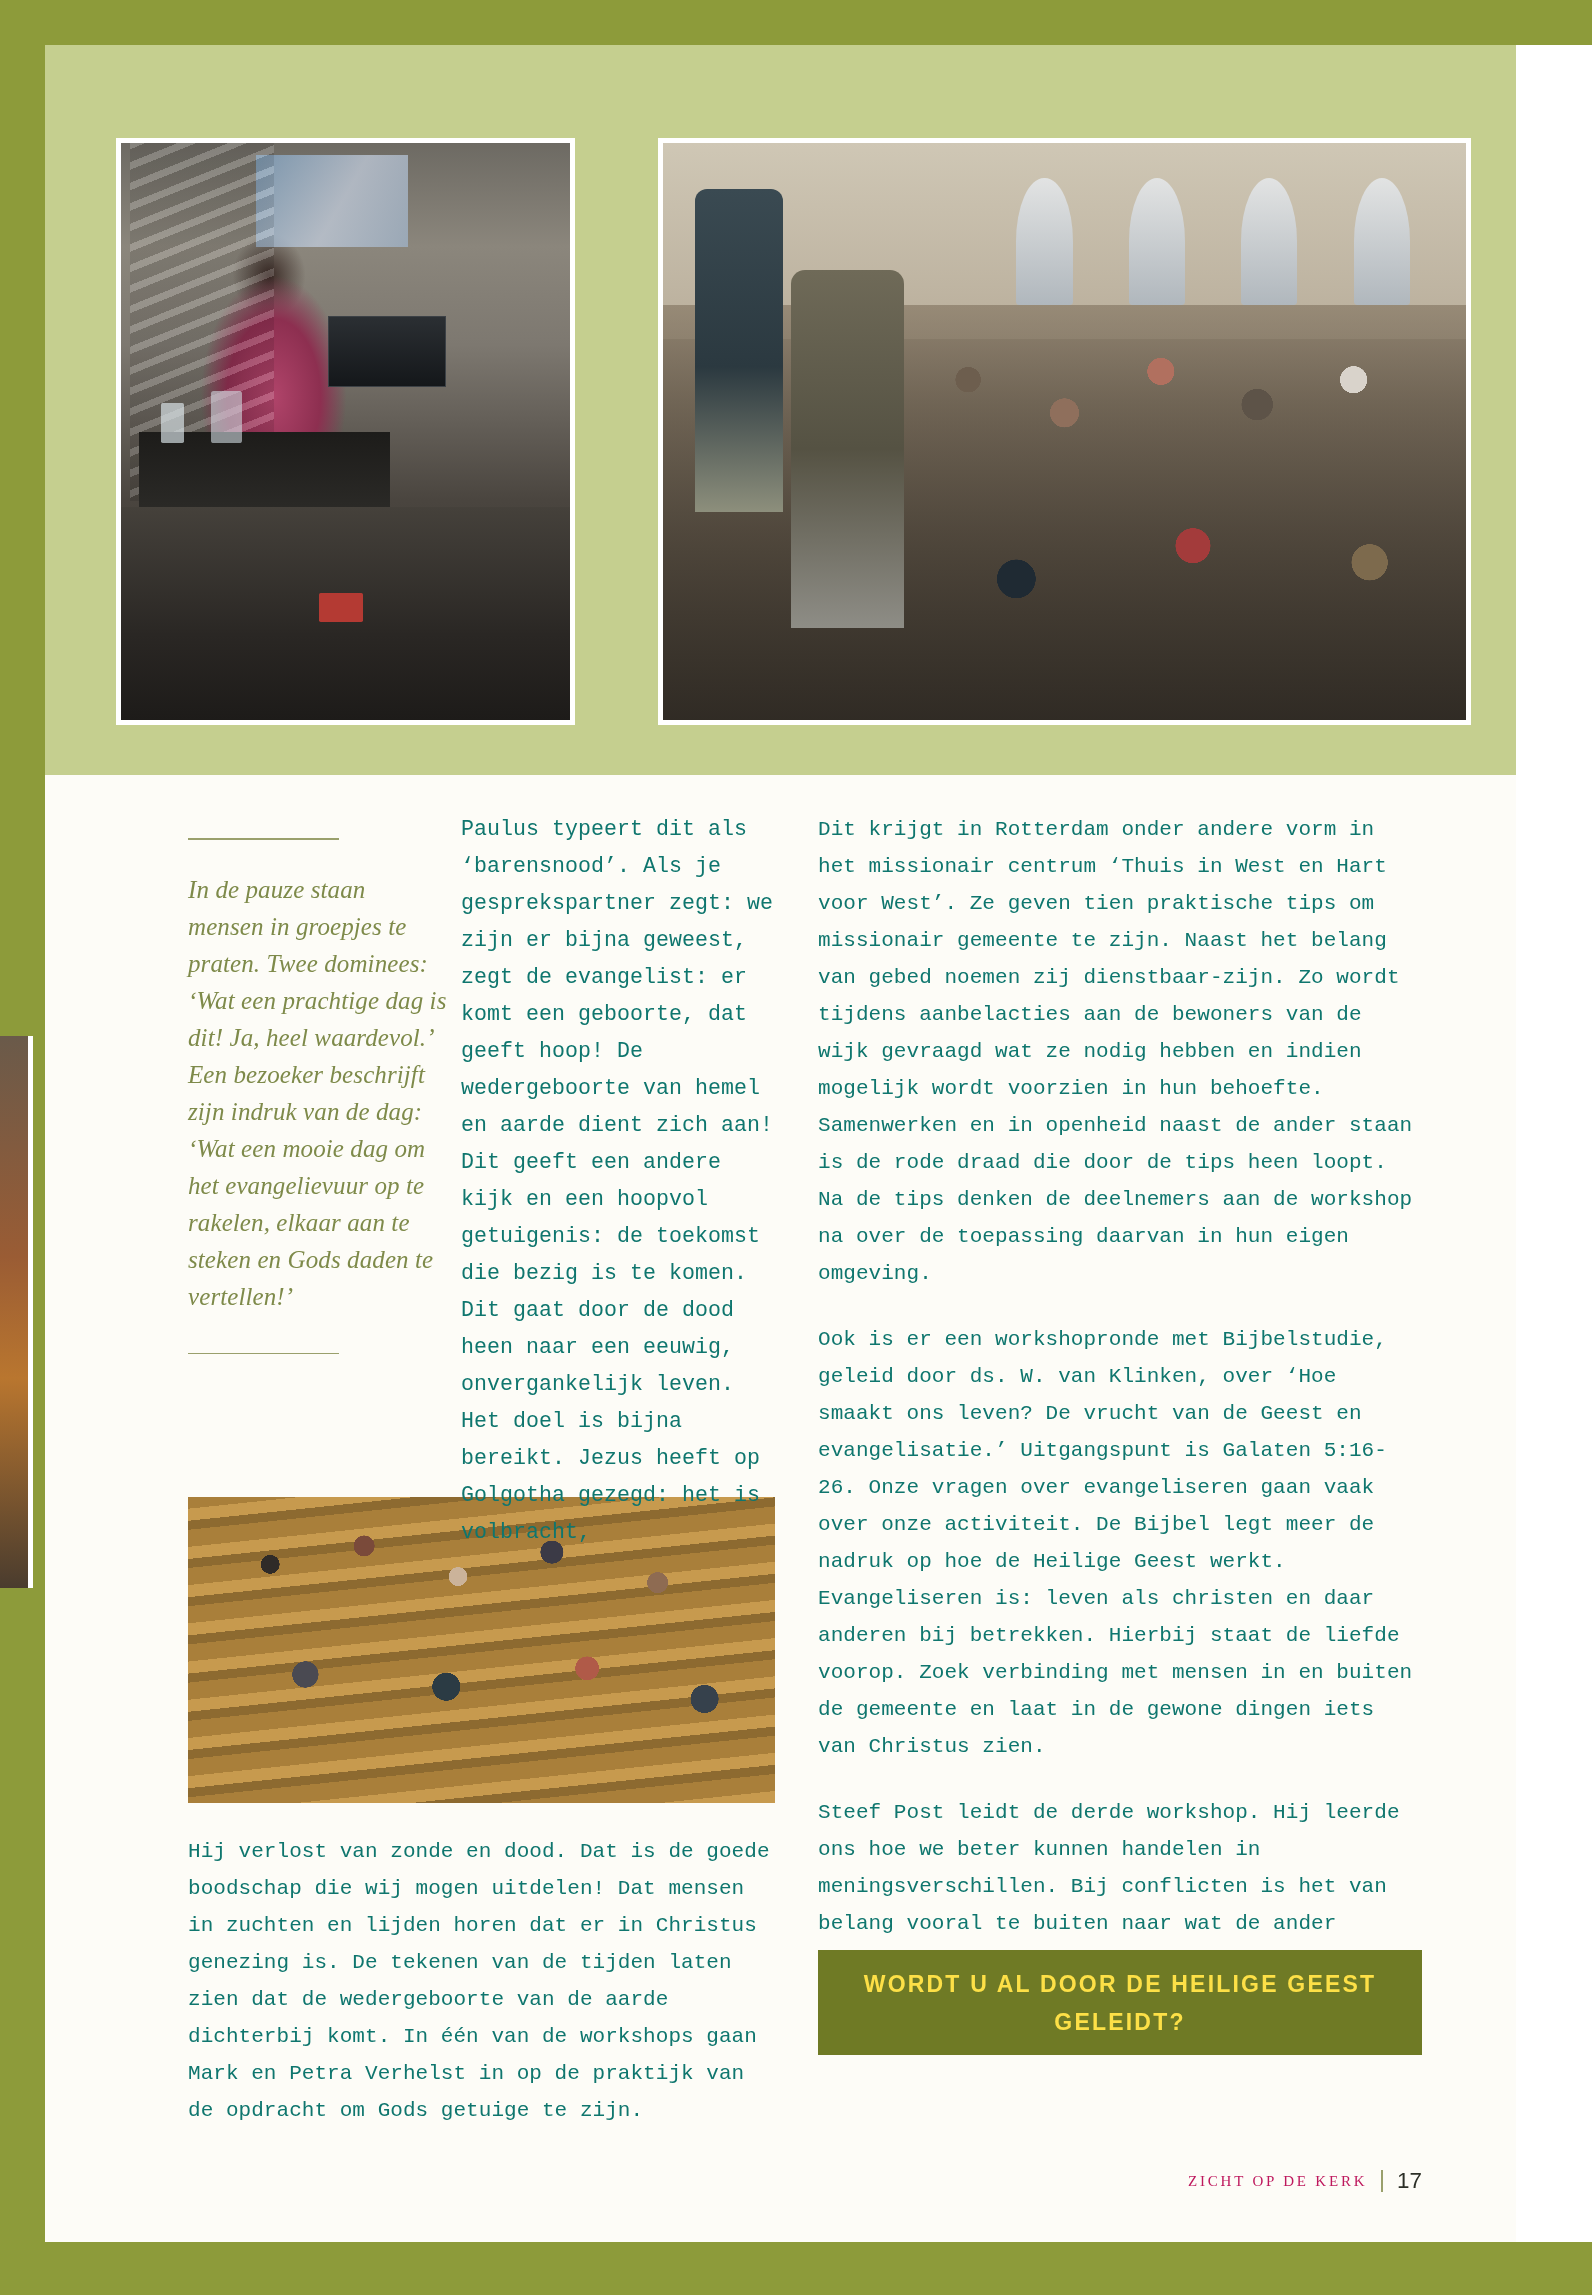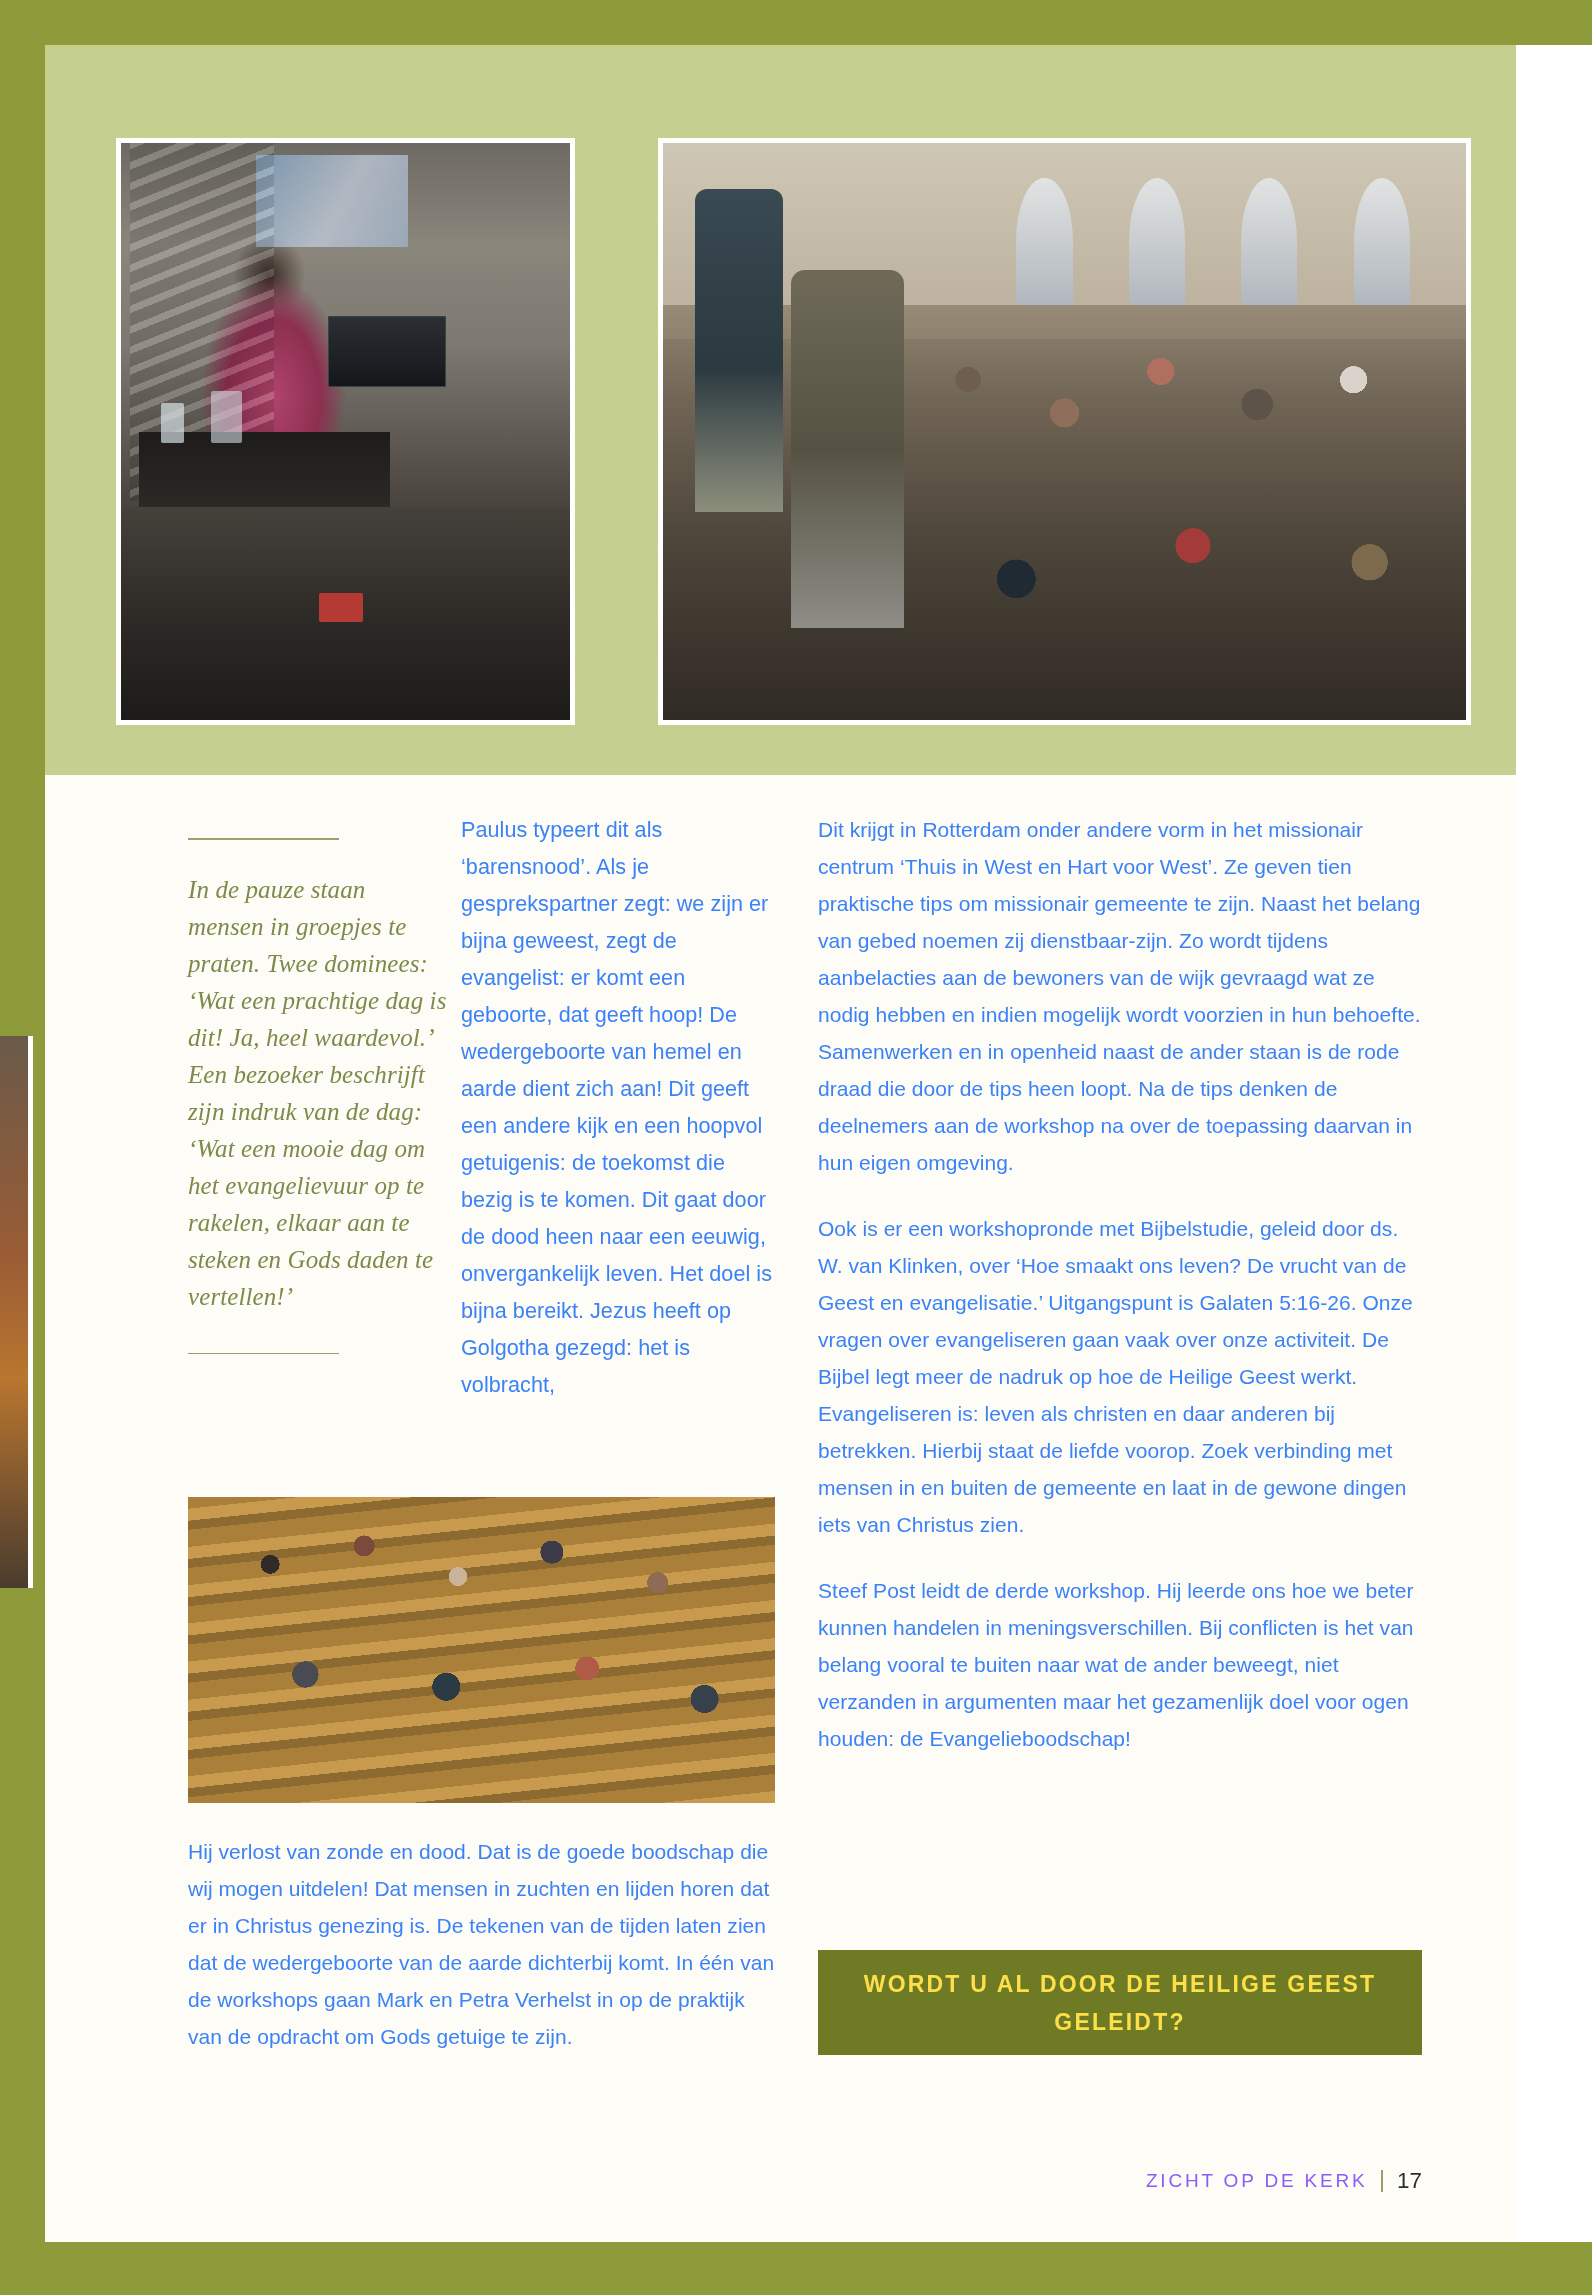--- a/index.html
+++ b/index.html
@@ -237,24 +237,24 @@
   .pullquote {
     font-family: "Liberation Serif", serif;
     font-style: italic;
     font-size: 25px;
     line-height: 37px;
     color: #7e8a4a;
     letter-spacing: 0.1px;
   }
 
   .body-text {
-    font-family: Liberation Sans, sans-serif;
+    font-family: Liberation Mono, monospace;
     font-size: 21px;
     line-height: 37px;
-    color: #3b82f6;
+    color: #0f766e;
     letter-spacing: 0.04px;
   }
   .body-text p { margin: 0 0 29px 0; }
   .body-text p:last-child { margin-bottom: 0; }
 
   .col-2 .body-text { font-size: 21.6px; }
 
   .bench-caption {
     position: absolute;
     left: 188px; top: 1833px;
@@ -285,24 +285,24 @@
   .footer {
     position: absolute;
     left: 818px; top: 2168px;
     width: 604px;
     display: flex;
     align-items: center;
     justify-content: flex-end;
     gap: 14px;
   }
   .footer .label {
-    font-family: Liberation Sans, sans-serif;
-    font-size: 19px;
+    font-family: Liberation Serif, serif;
+    font-size: 15px;
     letter-spacing: 2.8px;
-    color: #8b5cf6;
+    color: #be185d;
   }
   .footer .divider {
     width: 1.7px; height: 22.4px; background: #9aa06c;
   }
   .footer .pagenum {
     font-family: "Liberation Sans", sans-serif;
     font-weight: normal;
     font-size: 22.4px;
     color: #2c2f27;
   }

